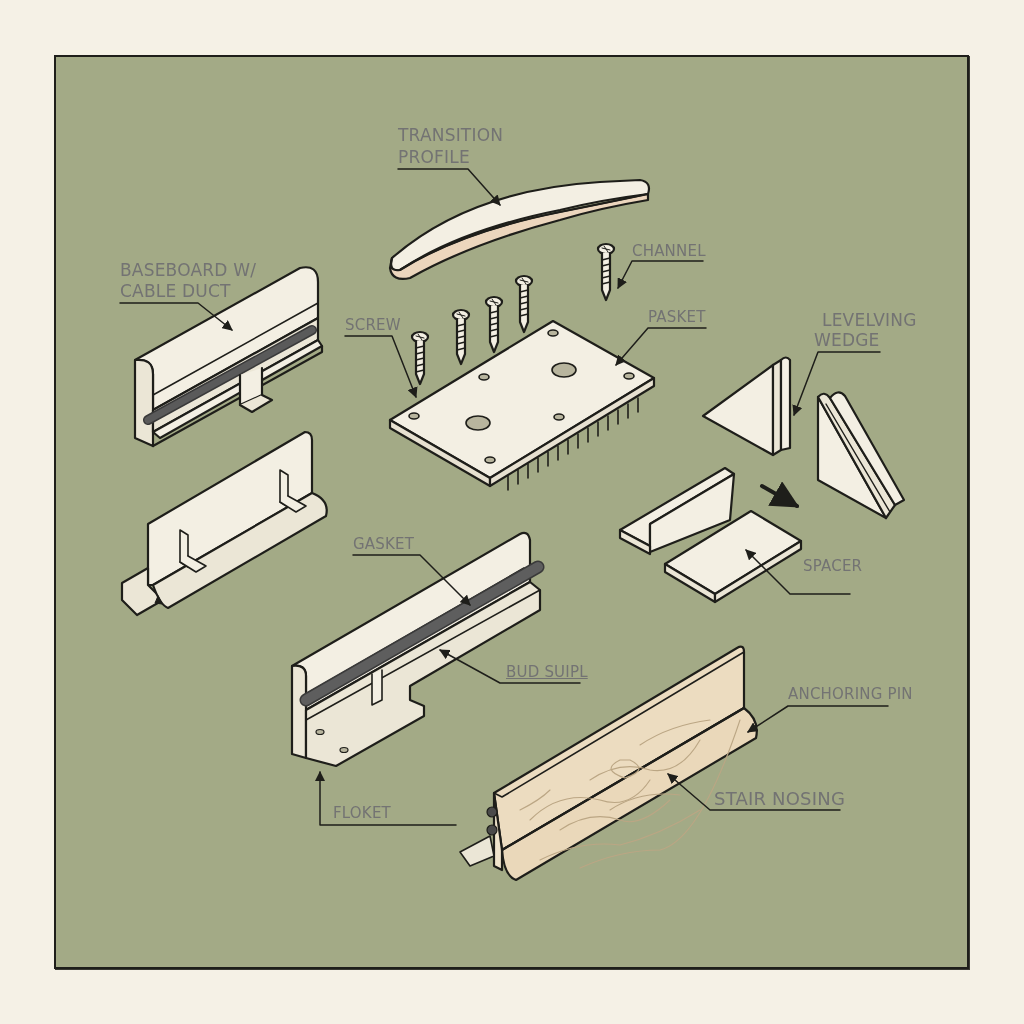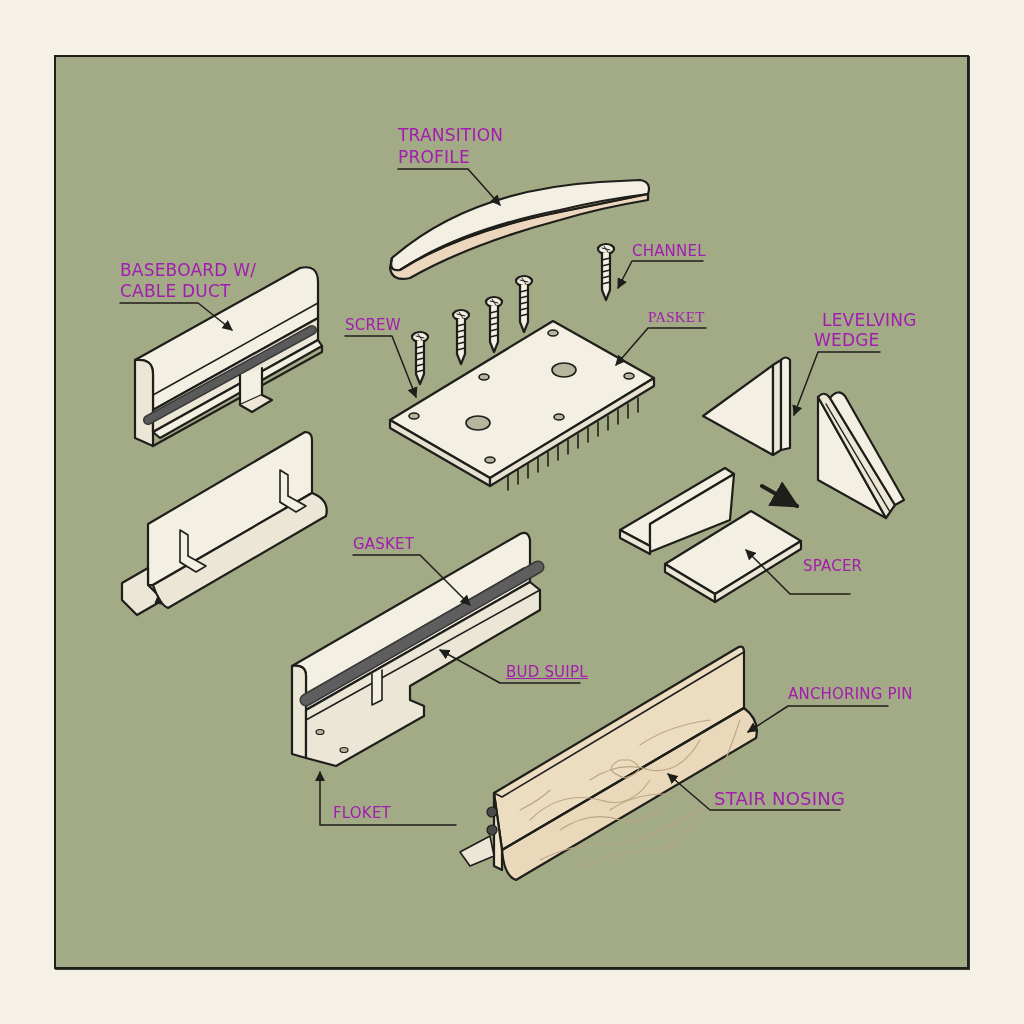--- a/index.html
+++ b/index.html
@@ -12,21 +12,21 @@
   .panel {
     position: absolute; left: 54px; top: 55px;
     width: 911px; height: 910px;
     background: #a3aa86;
     border: 2px solid #1e1e1a;
     box-shadow: 1px 1px 0 #3a3a34;
   }
   svg.art { position: absolute; left: 0; top: 0; }
   .lbl {
     position: absolute;
-    color: #a21caf;
+    color: #737373;
     font-size: 15px;
     letter-spacing: 0.2px;
     line-height: 20px;
     white-space: nowrap;
     text-transform: uppercase;
   }
   .lbl.big { font-size: 18px; line-height: 20px; }
   .lbl.mid { font-size: 17px; line-height: 20px; }
 </style>
 </head>
@@ -199,21 +199,21 @@
 <div class="lbl mid" style="left:398px; top:125px;">TRANSITION</div>
 <div class="lbl mid" style="left:398px; top:147px;">PROFILE</div>
 
 <div class="lbl" style="left:632px; top:241px;">CHANNEL</div>
 
 <div class="lbl mid" style="left:120px; top:260px;">BASEBOARD W/</div>
 <div class="lbl mid" style="left:120px; top:281px;">CABLE DUCT</div>
 
 <div class="lbl" style="left:345px; top:315px;">SCREW</div>
 
-<div class="lbl" style="left:648px; top:307px;font-family:Liberation Serif, serif;">PASKET</div>
+<div class="lbl" style="left:648px; top:307px;">PASKET</div>
 
 <div class="lbl mid" style="left:814px; top:310px;margin-left:8px;">LEVELVING</div>
 <div class="lbl mid" style="left:814px; top:330px;">WEDGE</div>
 
 <div class="lbl" style="left:792px; top:556px;margin-left:11px;">SPACER</div>
 
 <div class="lbl" style="left:353px; top:534px;">GASKET</div>
 
 <div class="lbl" style="left:506px; top:662px;text-decoration:underline;">BUD SUIPL</div>
 

